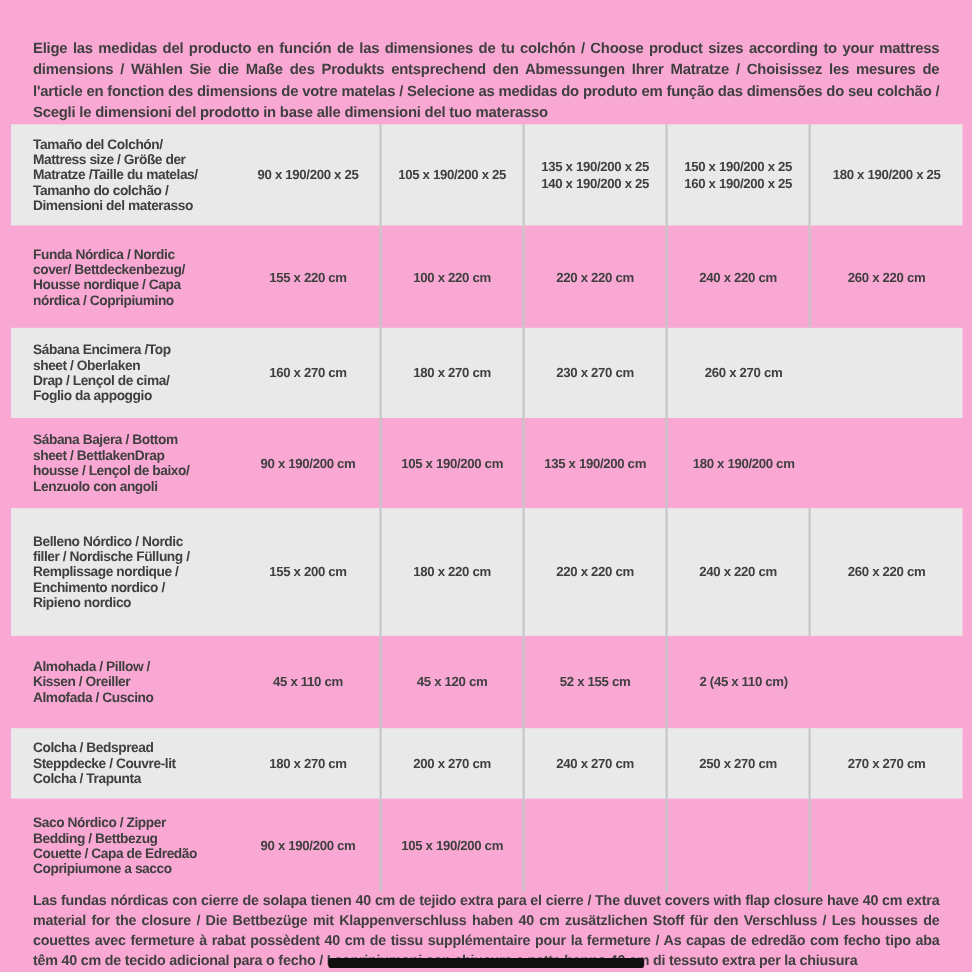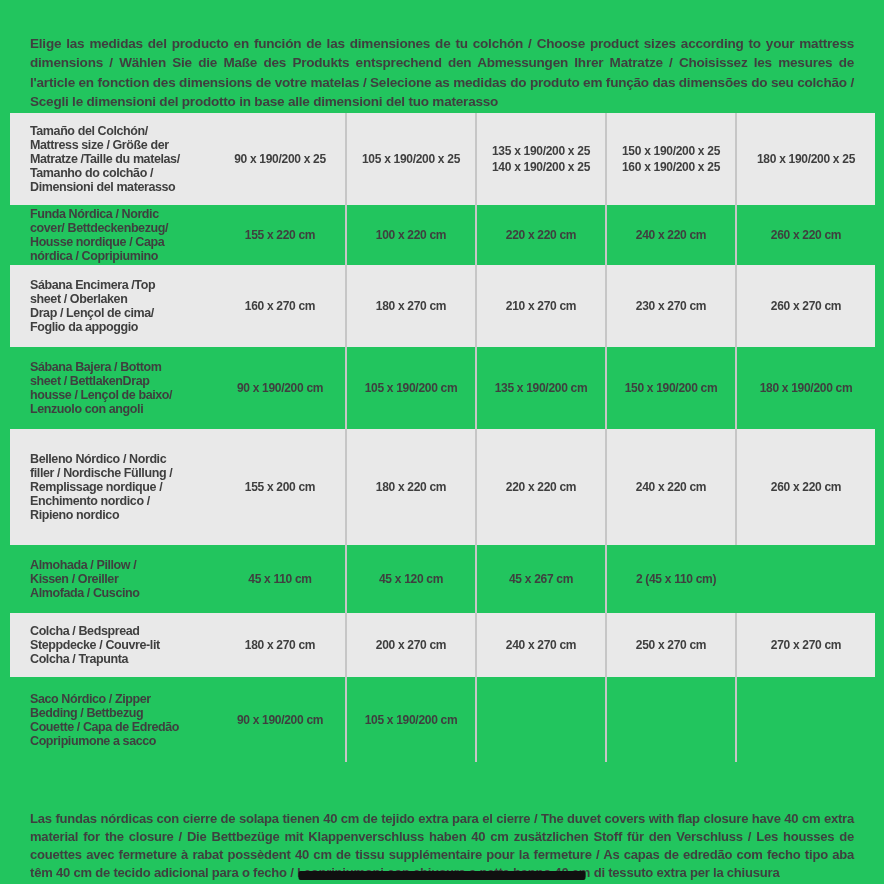--- a/index.html
+++ b/index.html
@@ -1,17 +1,17 @@
 <!DOCTYPE html>
 <html><head>
 <meta charset="utf-8">
 <style>
   html,body{margin:0;padding:0;background:#ffffff;}
   .page{
-    position:relative;width:884px;height:884px;background:#22c55e;overflow:hidden;
+    position:relative;width:884px;height:884px;background:#f9a8d4;overflow:hidden;
     font-family:"Liberation Sans","DejaVu Sans",sans-serif;
     font-weight:700;color:#3f3f3f;
   }
   .intro{
     position:absolute;top:20px;left:30px;width:824px;
     font-size:13.5px;line-height:19.5px;letter-spacing:-0.2px;
     text-align:justify;text-align-last:left;white-space:pre-line;
   }
   .size-table{
     position:absolute;top:113px;left:10px;width:865px;
@@ -58,76 +58,74 @@
 Dimensioni del materasso</div>
       <div class="cell cell-val c1">90 x 190/200 x 25</div>
       <div class="cell cell-val c2 divided">105 x 190/200 x 25</div>
       <div class="cell cell-val c3 divided">135 x 190/200 x 25
 140 x 190/200 x 25</div>
       <div class="cell cell-val c4 divided">150 x 190/200 x 25
 160 x 190/200 x 25</div>
       <div class="cell cell-val c5 divided">180 x 190/200 x 25</div>
     </div>
 
-    <div class="trow" style="height:60px">
+    <div class="trow" style="height:93px">
       <div class="cell cell-label">Funda Nórdica / Nordic
 cover/ Bettdeckenbezug/
 Housse nordique / Capa
 nórdica / Copripiumino</div>
       <div class="cell cell-val c1">155 x 220 cm</div>
       <div class="cell cell-val c2 divided">100 x 220 cm</div>
       <div class="cell cell-val c3 divided">220 x 220 cm</div>
       <div class="cell cell-val c4 divided">240 x 220 cm</div>
       <div class="cell cell-val c5 divided">260 x 220 cm</div>
     </div>
 
     <div class="trow gray" style="height:82px">
       <div class="cell cell-label">Sábana Encimera /Top
 sheet / Oberlaken
 Drap / Lençol de cima/
 Foglio da appoggio</div>
       <div class="cell cell-val c1">160 x 270 cm</div>
       <div class="cell cell-val c2 divided">180 x 270 cm</div>
-      <div class="cell cell-val c3 divided">210 x 270 cm</div>
       <div class="cell cell-val c4 divided">230 x 270 cm</div>
       <div class="cell cell-val c5 divided">260 x 270 cm</div>
     </div>
 
     <div class="trow" style="height:82px">
       <div class="cell cell-label">Sábana Bajera / Bottom
 sheet / BettlakenDrap
 housse / Lençol de baixo/
 Lenzuolo con angoli</div>
       <div class="cell cell-val c1">90 x 190/200 cm</div>
       <div class="cell cell-val c2 divided">105 x 190/200 cm</div>
       <div class="cell cell-val c3 divided">135 x 190/200 cm</div>
-      <div class="cell cell-val c4 divided">150 x 190/200 cm</div>
       <div class="cell cell-val c5 divided">180 x 190/200 cm</div>
     </div>
 
     <div class="trow gray" style="height:116px">
       <div class="cell cell-label">Belleno Nórdico / Nordic
 filler / Nordische Füllung /
 Remplissage nordique /
 Enchimento nordico /
 Ripieno nordico</div>
       <div class="cell cell-val c1">155 x 200 cm</div>
       <div class="cell cell-val c2 divided">180 x 220 cm</div>
       <div class="cell cell-val c3 divided">220 x 220 cm</div>
       <div class="cell cell-val c4 divided">240 x 220 cm</div>
       <div class="cell cell-val c5 divided">260 x 220 cm</div>
     </div>
 
-    <div class="trow" style="height:68px">
+    <div class="trow" style="height:84px">
       <div class="cell cell-label">Almohada / Pillow /
 Kissen / Oreiller
 Almofada / Cuscino</div>
       <div class="cell cell-val c1">45 x 110 cm</div>
       <div class="cell cell-val c2 divided">45 x 120 cm</div>
-      <div class="cell cell-val c3 divided">45 x 267 cm</div>
+      <div class="cell cell-val c3 divided">52 x 155 cm</div>
       <div class="cell cell-val c5 divided">2 (45 x 110 cm)</div>
     </div>
 
     <div class="trow gray" style="height:64px">
       <div class="cell cell-label">Colcha / Bedspread
 Steppdecke / Couvre-lit
 Colcha / Trapunta</div>
       <div class="cell cell-val c1">180 x 270 cm</div>
       <div class="cell cell-val c2 divided">200 x 270 cm</div>
       <div class="cell cell-val c3 divided">240 x 270 cm</div>

